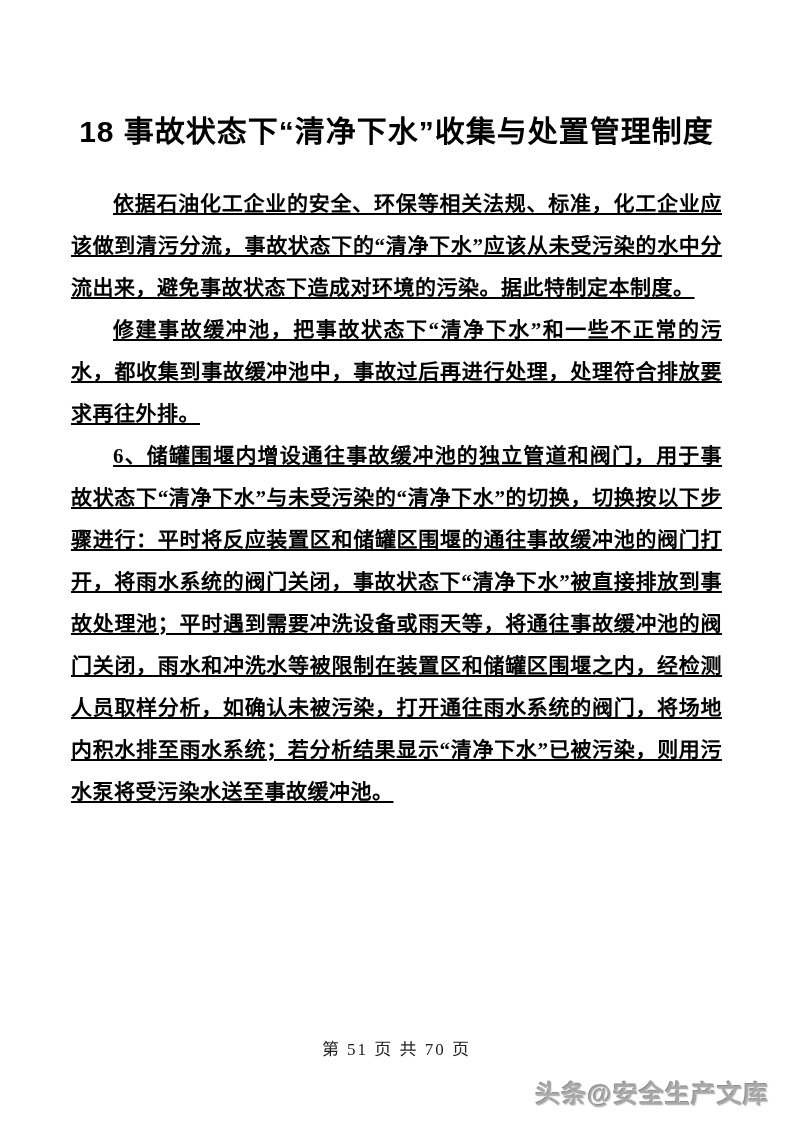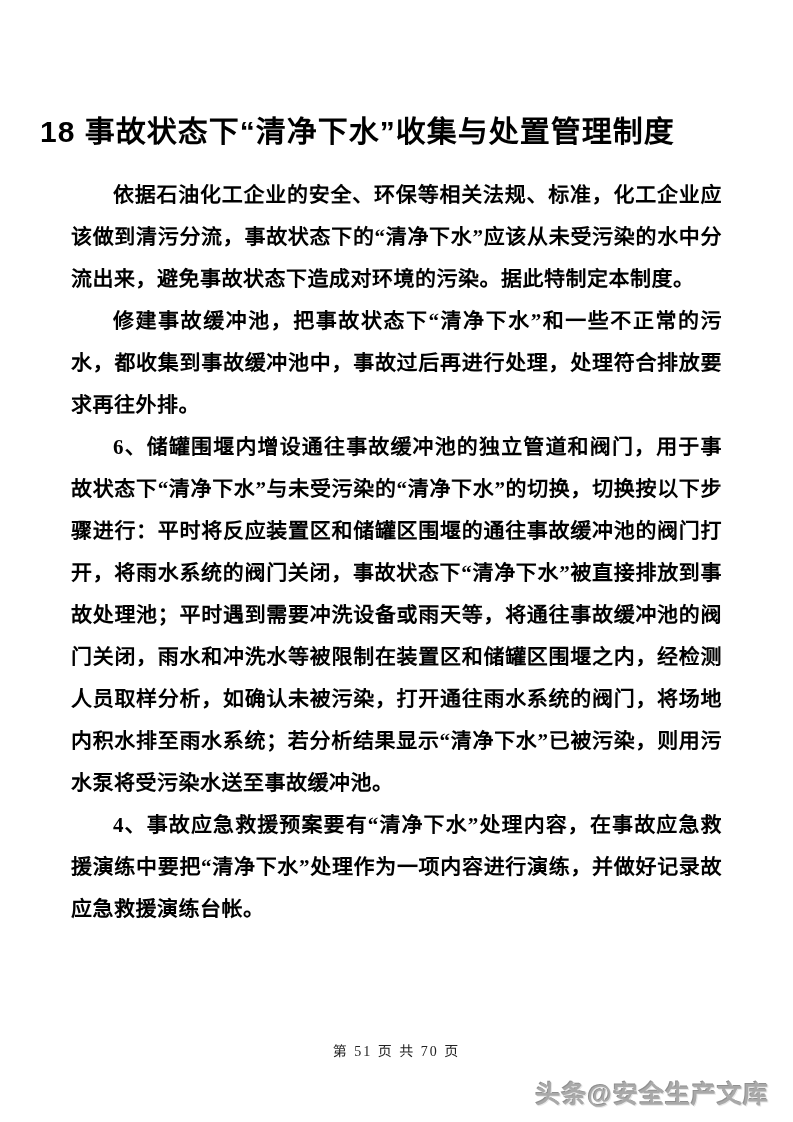--- a/index.html
+++ b/index.html
@@ -14,49 +14,50 @@
     overflow: hidden;
     font-family: "Liberation Serif", serif;
     color: #000000;
   }
   .page {
     position: absolute;
     inset: 0;
     background: #ffffff;
   }
   .doc-title {
-    margin: 112px 40px 23px 40px;
-    text-align: left;
+    margin: 112px 40px 32px 40px;
+    text-align: center;
     font-family: "Liberation Sans", sans-serif;
     font-weight: 700;
     font-size: 30px;
     line-height: 1.3;
     letter-spacing: 1px;
     color: #000000;
   }
   .body-text {
     margin: 0 71px;
+    text-decoration: underline;
   }
   .body-text p {
     margin: 0;
     font-size: 21px;
     line-height: 42px;
     font-weight: 700;
     text-align: justify;
     text-indent: 2em;
     letter-spacing: 0.5px;
     color: #000000;
   }
   .page-footer {
     position: absolute;
     left: 0;
     right: 0;
     bottom: 62px;
     text-align: center;
-    font-size: 14px;
+    font-size: 17px;
     letter-spacing: 2px;
     color: #222222;
   }
   .watermark {
     position: absolute;
     right: 24px;
     bottom: 12px;
     font-family: "Liberation Sans", sans-serif;
     font-size: 25px;
     font-weight: 700;
@@ -69,20 +70,19 @@
 <body>
 
 <div class="page">
 
   <h1 class="doc-title">18 事故状态下“清净下水”收集与处置管理制度</h1>
 
   <div class="body-text">
     <p>依据石油化工企业的安全、环保等相关法规、标准，化工企业应该做到清污分流，事故状态下的“清净下水”应该从未受污染的水中分流出来，避免事故状态下造成对环境的污染。据此特制定本制度。</p>
     <p>修建事故缓冲池，把事故状态下“清净下水”和一些不正常的污水，都收集到事故缓冲池中，事故过后再进行处理，处理符合排放要求再往外排。</p>
     <p>6、储罐围堰内增设通往事故缓冲池的独立管道和阀门，用于事故状态下“清净下水”与未受污染的“清净下水”的切换，切换按以下步骤进行：平时将反应装置区和储罐区围堰的通往事故缓冲池的阀门打开，将雨水系统的阀门关闭，事故状态下“清净下水”被直接排放到事故处理池；平时遇到需要冲洗设备或雨天等，将通往事故缓冲池的阀门关闭，雨水和冲洗水等被限制在装置区和储罐区围堰之内，经检测人员取样分析，如确认未被污染，打开通往雨水系统的阀门，将场地内积水排至雨水系统；若分析结果显示“清净下水”已被污染，则用污水泵将受污染水送至事故缓冲池。</p>
-    <p>4、事故应急救援预案要有“清净下水”处理内容，在事故应急救援演练中要把“清净下水”处理作为一项内容进行演练，并做好记录故应急救援演练台帐。</p>
   </div>
 
   <div class="page-footer">第 51 页 共 70 页</div>
 
   <div class="watermark">头条@安全生产文库</div>
 
 </div>
 
 </body></html>

